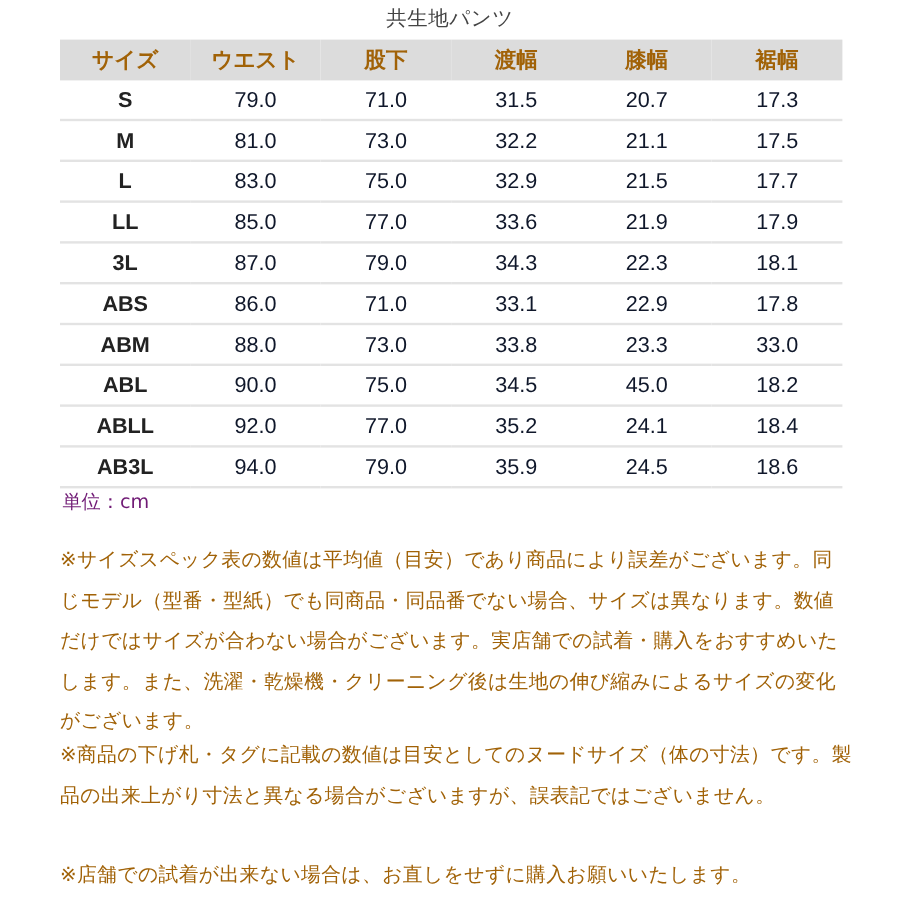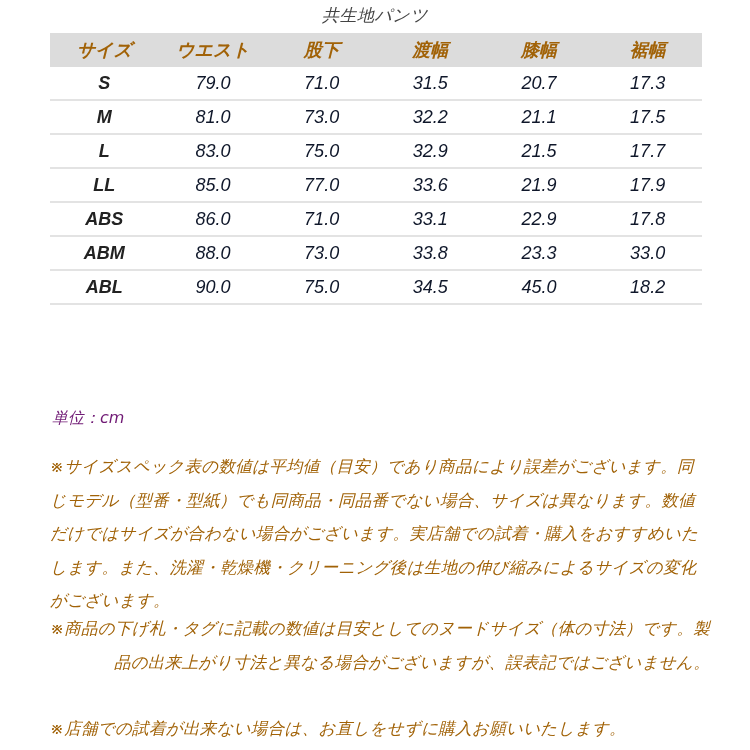--- a/index.html
+++ b/index.html
@@ -1,21 +1,21 @@
 <!DOCTYPE html>
 <html><head>
 <meta charset="utf-8">
 <style>
   html, body { margin: 0; padding: 0; background: #ffffff; }
   body {
     width: 750px; height: 750px; overflow: hidden;
     font-family: "DejaVu Sans", "Liberation Sans", sans-serif;
     color: #333333;
   }
-  .wrap { position: relative; width: 750px; height: 750px; font-style: italic; }
+  .wrap { position: relative; width: 750px; height: 750px; }
   .title {
     position: absolute; left: 0; top: 4px; width: 750px;
     text-align: center; font-size: 17px; color: #444;
     letter-spacing: 0.5px;
   }
   table.spec {
     position: absolute; left: 50px; top: 33px; width: 652px;
     border-collapse: collapse; table-layout: fixed;
   }
   table.spec th {
@@ -32,21 +32,21 @@
     font-family: "Liberation Sans", sans-serif;
   }
   .unit {
     position: absolute; left: 52px; top: 408px; font-size: 16px; color: #701a75;
   }
   .note {
     position: absolute; left: 50px; width: 660px; font-size: 16.5px;
     line-height: 33.5px; color: #a16207; letter-spacing: 0.3px;
   }
   .note1 { top: 450px; }
-  .note2 { top: 612px; text-align: right; }
+  .note2 { top: 612px; }
   .note3 { top: 712px; }
 </style>
 </head>
 <body>
 
 <div class="wrap">
   <div class="title">共生地パンツ</div>
 
   <table class="spec">
     <thead>
@@ -86,20 +86,28 @@
       </tr>
       <tr>
         <td class="size">LL</td>
         <td>85.0</td>
         <td>77.0</td>
         <td>33.6</td>
         <td>21.9</td>
         <td>17.9</td>
       </tr>
       <tr>
+        <td class="size">3L</td>
+        <td>87.0</td>
+        <td>79.0</td>
+        <td>34.3</td>
+        <td>22.3</td>
+        <td>18.1</td>
+      </tr>
+      <tr>
         <td class="size">ABS</td>
         <td>86.0</td>
         <td>71.0</td>
         <td>33.1</td>
         <td>22.9</td>
         <td>17.8</td>
       </tr>
       <tr>
         <td class="size">ABM</td>
         <td>88.0</td>
@@ -109,20 +117,36 @@
         <td>33.0</td>
       </tr>
       <tr>
         <td class="size">ABL</td>
         <td>90.0</td>
         <td>75.0</td>
         <td>34.5</td>
         <td>45.0</td>
         <td>18.2</td>
       </tr>
+      <tr>
+        <td class="size">ABLL</td>
+        <td>92.0</td>
+        <td>77.0</td>
+        <td>35.2</td>
+        <td>24.1</td>
+        <td>18.4</td>
+      </tr>
+      <tr>
+        <td class="size">AB3L</td>
+        <td>94.0</td>
+        <td>79.0</td>
+        <td>35.9</td>
+        <td>24.5</td>
+        <td>18.6</td>
+      </tr>
     </tbody>
   </table>
 
   <div class="unit">単位：cm</div>
 
   <div class="note note1">※サイズスペック表の数値は平均値（目安）であり商品により誤差がございます。同じモデル（型番・型紙）でも同商品・同品番でない場合、サイズは異なります。数値だけではサイズが合わない場合がございます。実店舗での試着・購入をおすすめいたします。また、洗濯・乾燥機・クリーニング後は生地の伸び縮みによるサイズの変化がございます。</div>
   <div class="note note2">※商品の下げ札・タグに記載の数値は目安としてのヌードサイズ（体の寸法）です。製品の出来上がり寸法と異なる場合がございますが、誤表記ではございません。</div>
   <div class="note note3">※店舗での試着が出来ない場合は、お直しをせずに購入お願いいたします。</div>
 </div>
 

